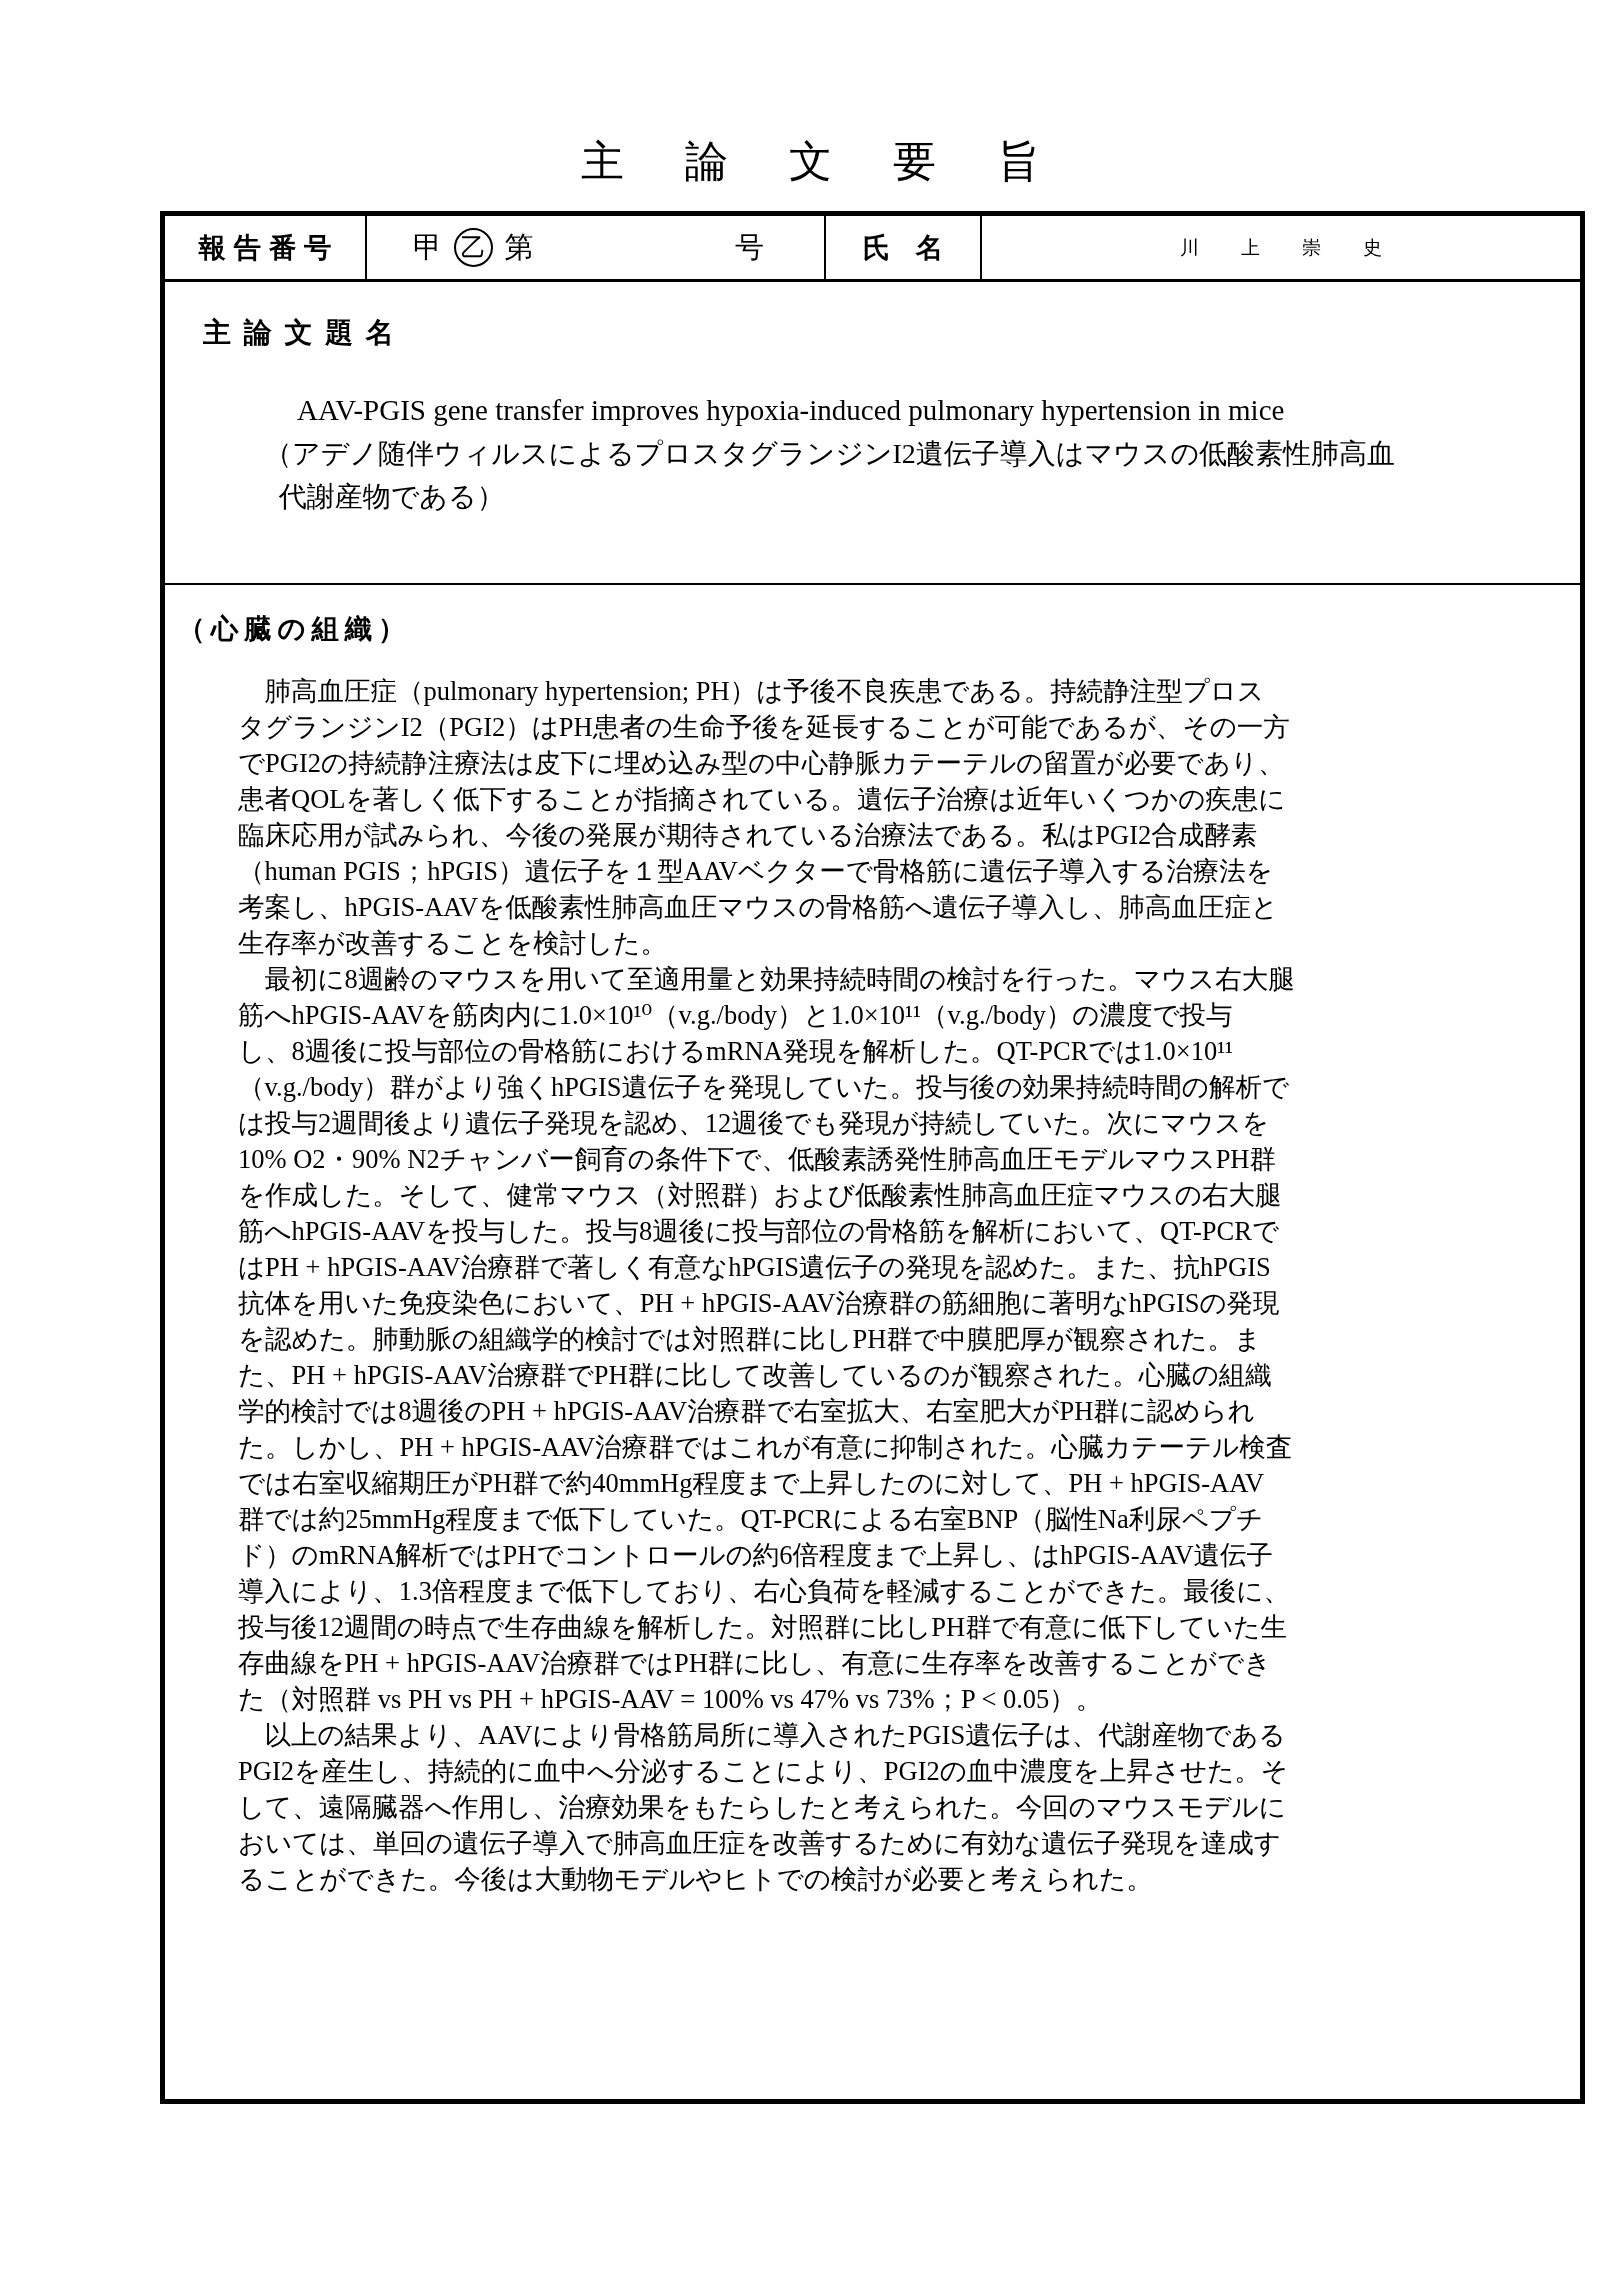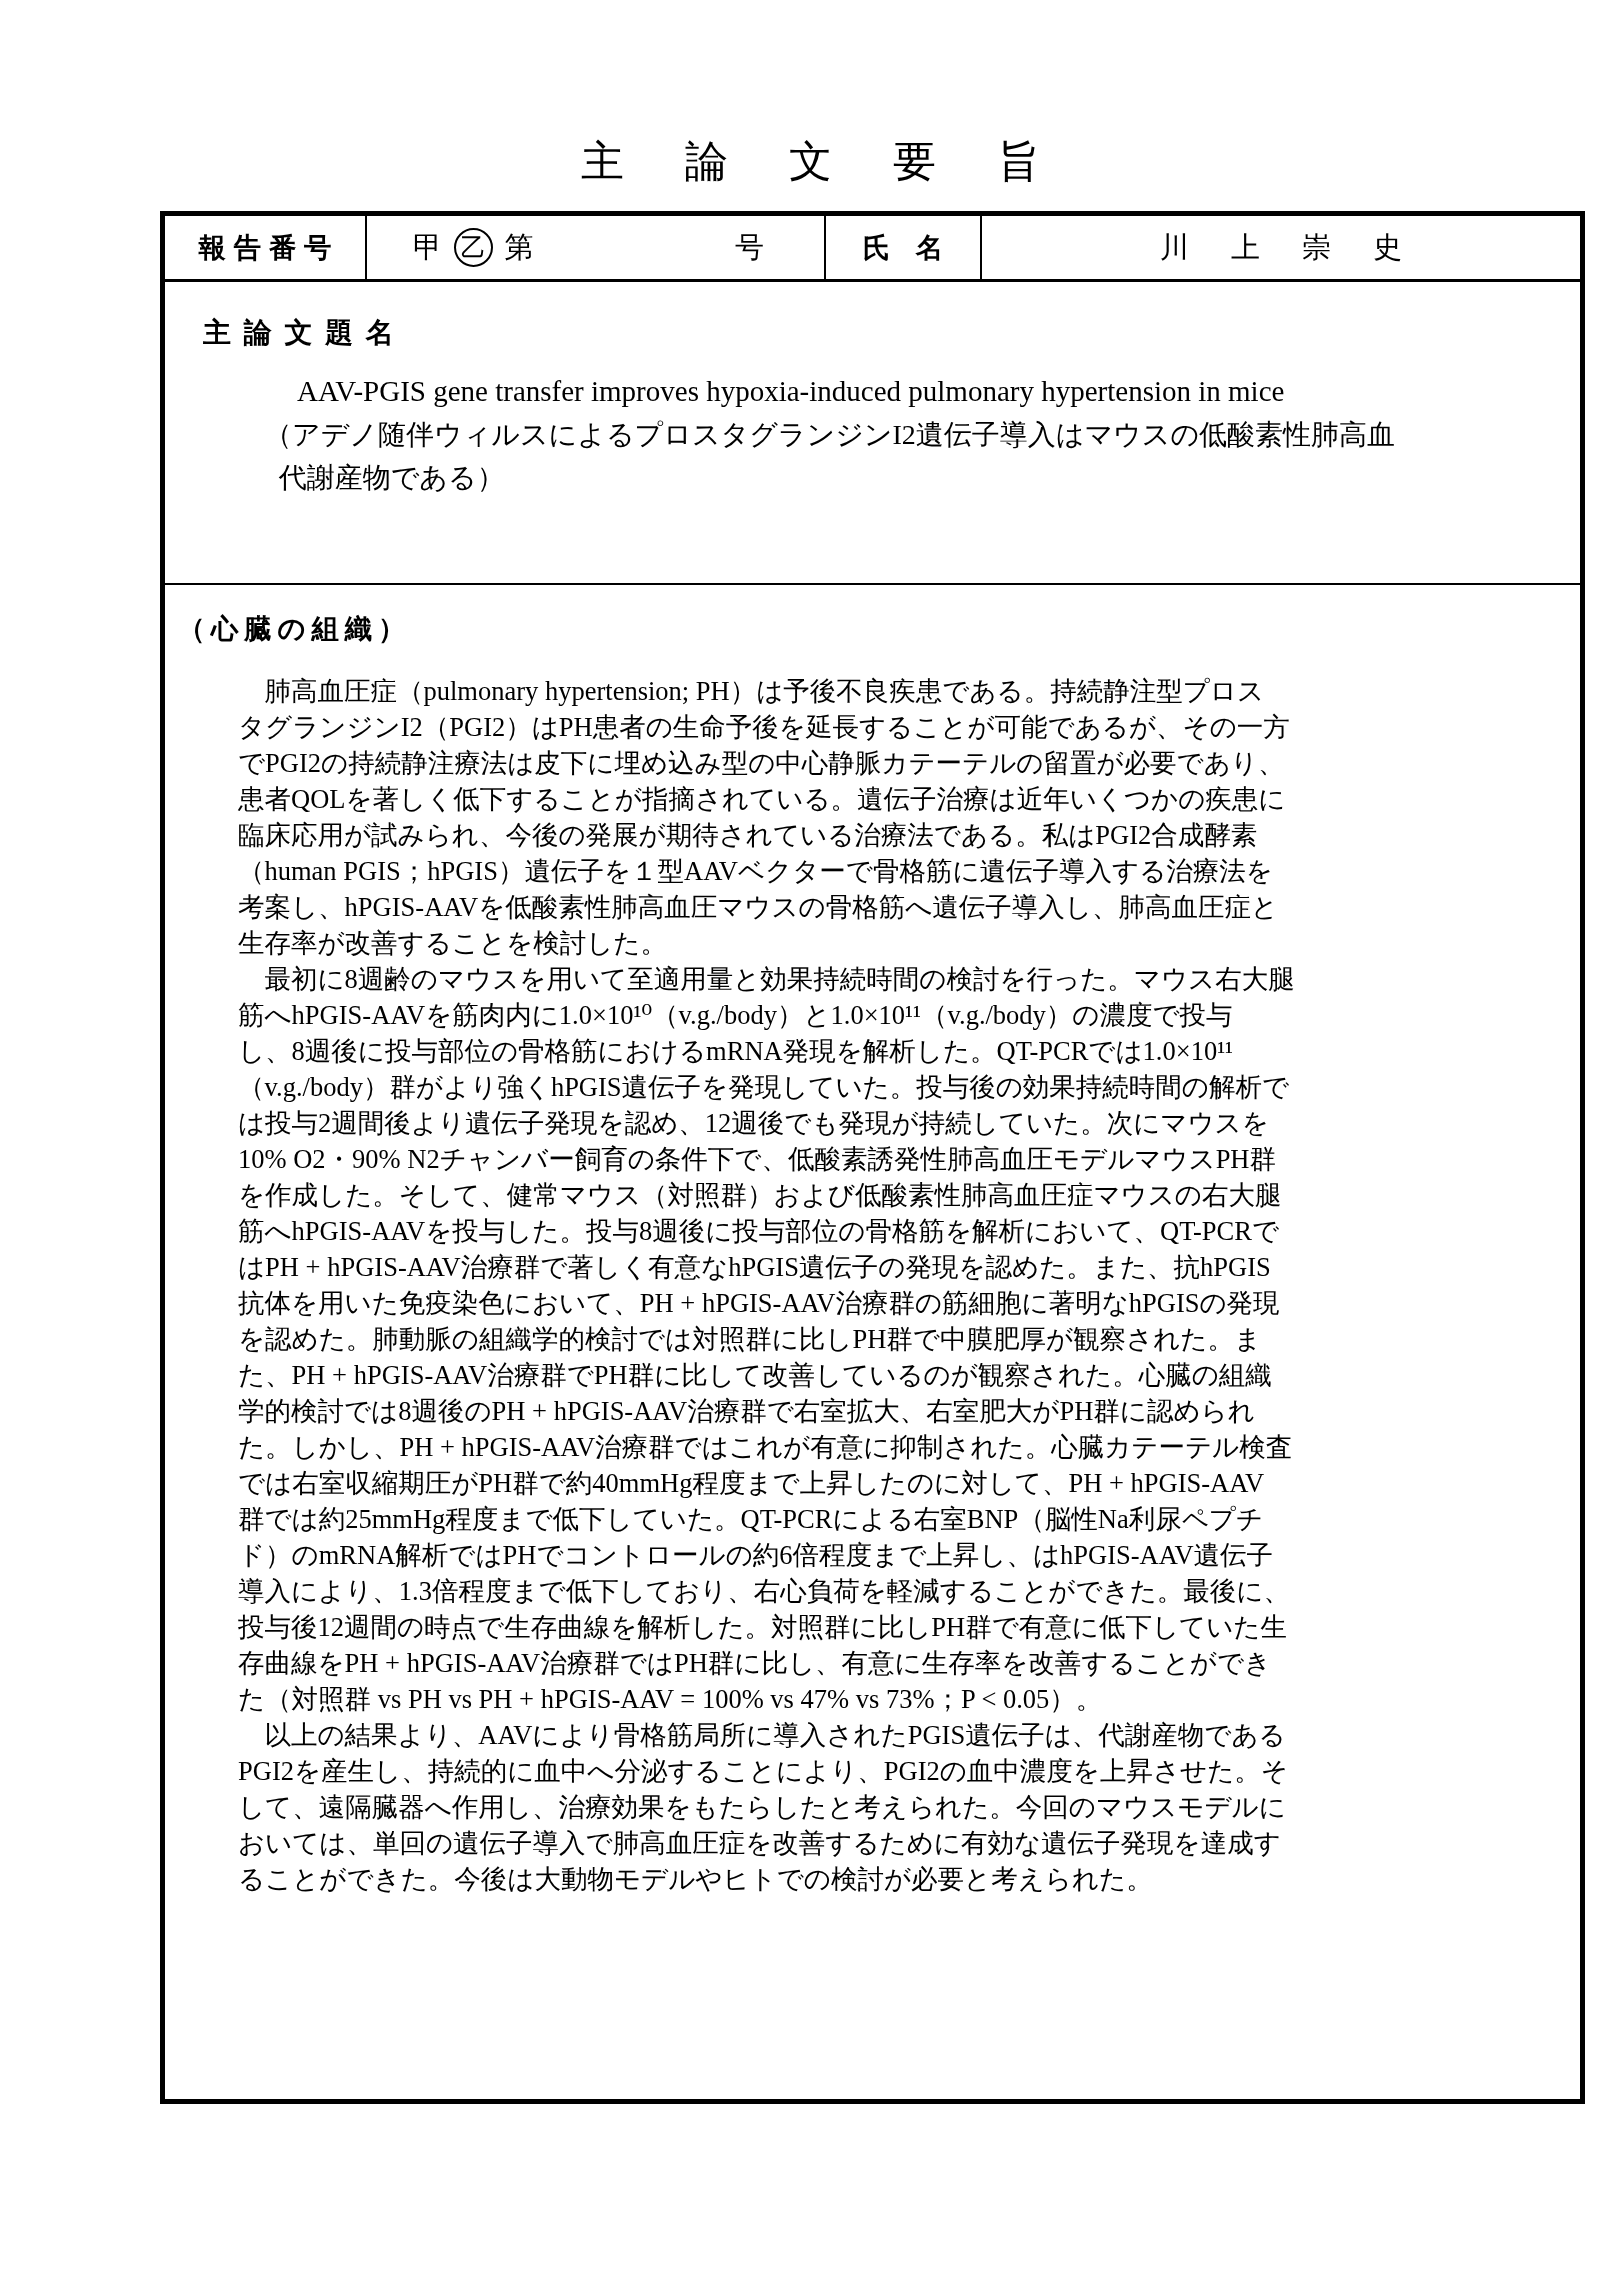--- a/index.html
+++ b/index.html
@@ -94,41 +94,41 @@
     justify-content: center;
     font-family: "Liberation Sans", "DejaVu Sans", sans-serif;
     font-weight: bold;
     font-size: 27.4px;
   }
   .cell-name-label .sp { letter-spacing: 25.5px; padding-left: 25.5px; }
 
   .cell-name-value {
     flex: 1 1 auto;
     justify-content: center;
-    font-size: 29px;
+    font-size: 19px;
   }
   .cell-name-value .sp { letter-spacing: 42px; padding-left: 42px; }
 
   
   .title-section {
     flex: 0 0 268px;
     border-bottom: 2.9px solid #000;
     box-sizing: content-box;
     padding-top: 33px;
   }
   .title-label {
     margin-left: 38px;
     font-family: "Liberation Sans", "DejaVu Sans", sans-serif;
     font-weight: bold;
     font-size: 28px;
     line-height: 35px;
     letter-spacing: 12.7px;
   }
   .title-lines {
-    margin-top: 20px;
+    margin-top: 39px;
     margin-left: 99px;
     margin-right: 39px;
     line-height: 43px;
   }
   .title-en { font-size: 29px; text-indent: 33px; }
   .title-ja1 { font-size: 28px; }
   .title-ja2 { font-size: 28px; text-indent: 14.7px; }
 
   
   .content-section {

